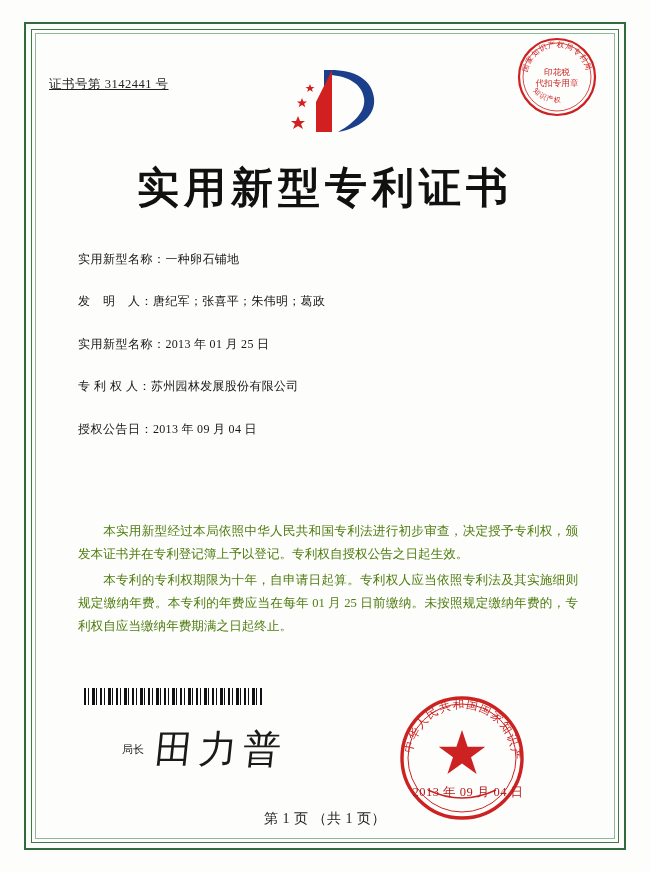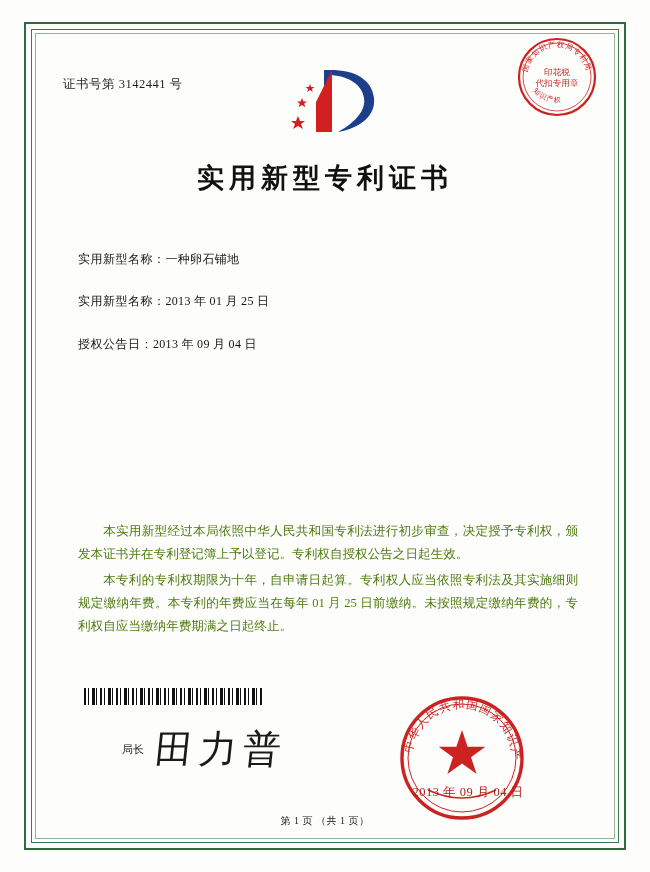--- a/index.html
+++ b/index.html
@@ -45,25 +45,26 @@
     position: absolute;
     left: 35px;
     top: 33px;
     right: 35px;
     bottom: 33px;
     border: 1px solid #8fb79a;
   }
 
   .cert-number {
     position: absolute;
-    left: 63px;
+    left: 49px;
     top: 76px;
     font-size: 12.5px;
     letter-spacing: 0.5px;
     color: #1f1f1f;
+    text-decoration: underline;
   }
 
   
   .logo {
     position: absolute;
     left: 272px;
     top: 62px;
     width: 108px;
     height: 78px;
   }
@@ -77,21 +78,21 @@
     width: 82px;
     height: 82px;
   }
 
   .title {
     position: absolute;
     left: 0;
     right: 0;
     top: 160px;
     text-align: center;
-    font-size: 27px;
+    font-size: 42px;
     font-weight: bold;
     letter-spacing: 5px;
     color: #111;
     font-family: "Liberation Serif", serif;
   }
 
   .fields {
     position: absolute;
     left: 78px;
     top: 252px;
@@ -173,21 +174,21 @@
     color: #b21c1c;
     letter-spacing: 0.5px;
   }
 
   .page-footer {
     position: absolute;
     left: 0;
     right: 0;
     bottom: 44px;
     text-align: center;
-    font-size: 10px;
+    font-size: 14px;
     color: #222;
     letter-spacing: 0.5px;
   }
 </style>
 </head>
 <body>
 
 <div class="certificate">
 
   <div class="border-outer"></div>
@@ -227,21 +228,27 @@
     </svg>
   </div>
 
   <div class="title">实用新型专利证书</div>
 
   <div class="fields">
     <div class="field">
       <span class="lbl">实用新型名称：</span><span class="val">一种卵石铺地</span>
     </div>
     <div class="field">
+      <span class="lbl">发　明　人：</span><span class="val">唐纪军；张喜平；朱伟明；葛政</span>
+    </div>
+    <div class="field">
       <span class="lbl">实用新型名称：</span><span class="val">2013 年 01 月 25 日</span>
+    </div>
+    <div class="field">
+      <span class="lbl">专 利 权 人：</span><span class="val">苏州园林发展股份有限公司</span>
     </div>
     <div class="field">
       <span class="lbl">授权公告日：</span><span class="val">2013 年 09 月 04 日</span>
     </div>
   </div>
 
   <div class="body-text">
     <p>本实用新型经过本局依照中华人民共和国专利法进行初步审查，决定授予专利权，颁发本证书并在专利登记簿上予以登记。专利权自授权公告之日起生效。</p>
     <p>本专利的专利权期限为十年，自申请日起算。专利权人应当依照专利法及其实施细则规定缴纳年费。本专利的年费应当在每年 01 月 25 日前缴纳。未按照规定缴纳年费的，专利权自应当缴纳年费期满之日起终止。</p>
   </div>

